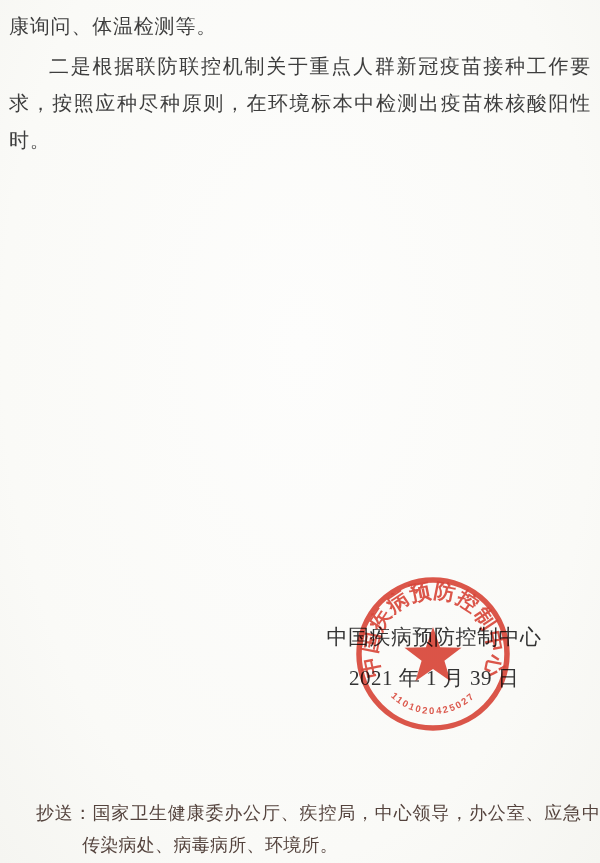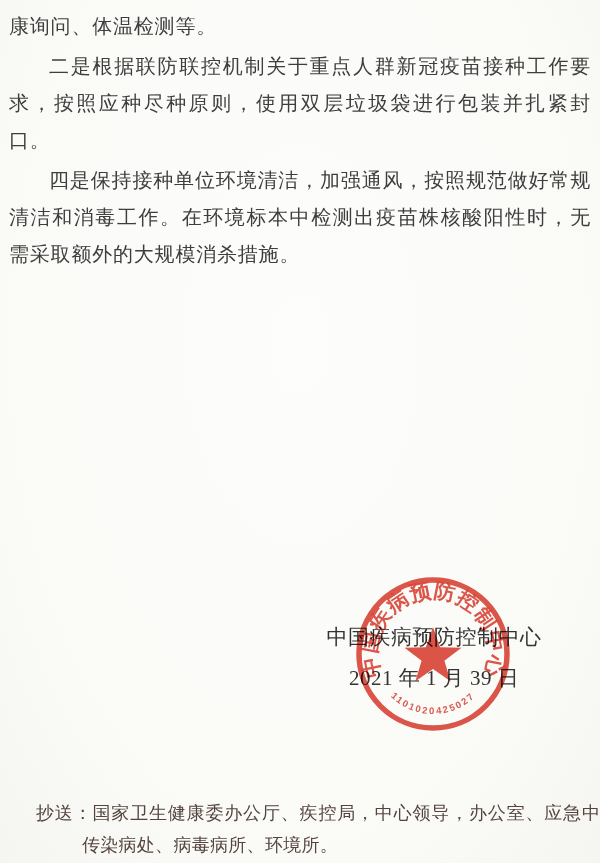--- a/index.html
+++ b/index.html
@@ -59,22 +59,21 @@
     text-indent: -2.55em;
   }
 </style>
 </head>
 <body>
 
 <div class="page">
 
   <div class="doc-body">
       <div class="para">康询问、体温检测等。</div>
-      <div class="para indent">二是根据联防联控机制关于重点人群新冠疫苗接种工作要求，按照应种尽种原则，使用双层垃圾袋进行包装并扎紧封口。</div>
-      <div class="para indent">四是保持接种单位环境清洁，加强通风，按照规范做好常规清洁和消毒工作。在环境标本中检测出疫苗株核酸阳性时，无需采取额外的大规模消杀措施。</div>
+      <div class="para indent">二是根据联防联控机制关于重点人群新冠疫苗接种工作要求，按照应种尽种原则，在环境标本中检测出疫苗株核酸阳性时。</div>
     </div>
 
   <div class="signature-block">
     <div>中国疾病预防控制中心</div>
     <div>2021 年 1 月 39 日</div>
   </div>
 
   <svg class="seal-svg" viewBox="0 0 220 220" xmlns="http://www.w3.org/2000/svg">
     <defs>
       <path id="sealTopArc" d="M 61.5 140 A 56 56 0 1 1 158.5 140" fill="none"></path>

